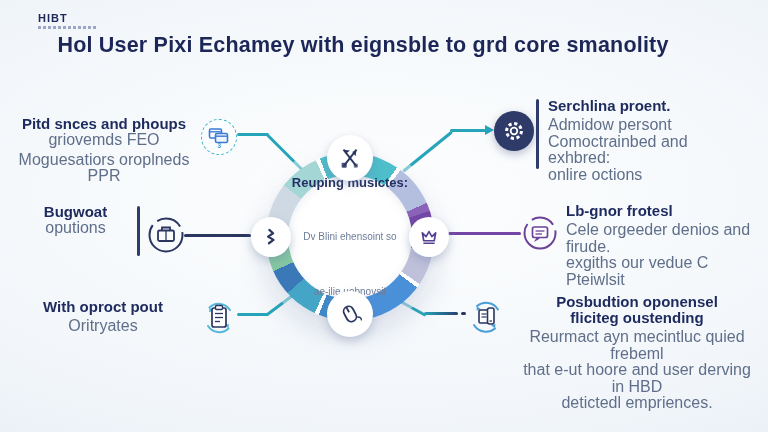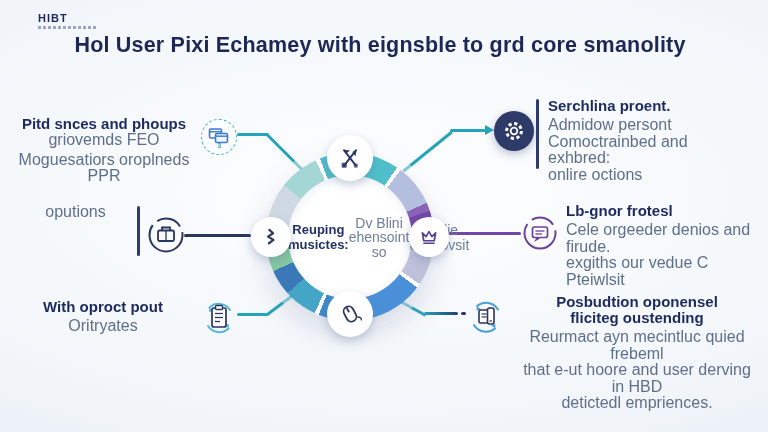--- a/index.html
+++ b/index.html
@@ -8,21 +8,21 @@
   .abs{position:absolute;}
 
   
   .logo{left:38px;top:12px;}
   .logo-text{font-size:11px;font-weight:800;color:#1d2758;letter-spacing:1px;}
   .logo-tagline{margin-top:2px;width:58px;height:2.5px;
     background:repeating-linear-gradient(90deg,#9aa6c4 0 3px,transparent 3px 5px);}
 
   
   .main-title{left:0;top:33px;width:726px;margin:0;text-align:center;
-    font-size:21.5px;font-weight:800;color:#1c2757;letter-spacing:.2px;padding-left:17px;}
+    font-size:21.5px;font-weight:800;color:#1c2757;letter-spacing:.2px;}
 
   
   .line{position:absolute;height:2.6px;border-radius:2px;background:#26a5ba;transform-origin:left center;}
   .line.navy{background:#2a3560;}
   .line.purple{background:#7447a6;}
   .arrow-right{position:absolute;width:0;height:0;border-top:5.5px solid transparent;
     border-bottom:5.5px solid transparent;border-left:9px solid #26a5ba;}
 
   
   .ring{left:266px;top:153px;width:168px;height:168px;border-radius:50%;
@@ -33,23 +33,23 @@
       #bfc0da 104deg 124deg, #ffffff 124deg 127deg,
       #4a90d9 127deg 168deg, #3f89c9 168deg 202deg,
       #ffffff 202deg 205deg, #45a5c6 205deg 228deg,
       #3a78b8 228deg 246deg, #85c7a2 246deg 276deg,
       #ffffff 276deg 279deg, #cfd9e3 279deg 308deg,
       #a5d6d6 308deg 336deg, #ffffff 336deg 339deg,
       #4fbecb 339deg 360deg);
     box-shadow:0 12px 28px rgba(110,130,170,.28), 0 0 0 10px rgba(255,255,255,.45);}
   .ring-inner{left:288px;top:175px;width:124px;height:124px;border-radius:50%;background:#ffffff;
     box-shadow:inset 0 2px 10px rgba(140,155,190,.18);
-    display:flex;flex-direction:row;align-items:center;justify-content:space-between;text-align:center;}
+    display:flex;flex-direction:column;align-items:center;justify-content:space-between;text-align:center;}
   .center-heading{font-size:13px;font-weight:800;color:#243063;}
-  .center-line{font-size:14px;color:#6e7d99;line-height:14.5px;margin-top:1px;}
+  .center-line{font-size:10px;color:#6e7d99;line-height:14.5px;margin-top:1px;}
   .center-line:first-of-type{margin-top:4px;}
 
   
   .badge{position:absolute;border-radius:50%;background:#ffffff;display:flex;align-items:center;
     justify-content:center;box-shadow:0 4px 10px rgba(100,120,160,.35);}
   .badge.lg{width:46px;height:46px;}
   .badge.sm{width:40px;height:40px;}
 
   
   .callout{position:absolute;}
@@ -142,20 +142,21 @@
     <svg width="24" height="24" viewBox="0 0 24 24">
       <rect x="2.5" y="4" width="12" height="9" rx="1.4" fill="none" stroke="#3a7bd5" stroke-width="1.6"></rect>
       <line x1="2.5" y1="6.8" x2="14.5" y2="6.8" stroke="#3a7bd5" stroke-width="1.4"></line>
       <rect x="8.5" y="8.5" width="12" height="9" rx="1.4" fill="#eef4fc" stroke="#3a7bd5" stroke-width="1.6"></rect>
       <line x1="8.5" y1="11.2" x2="20.5" y2="11.2" stroke="#3a7bd5" stroke-width="1.4"></line>
       <text x="10.5" y="23" font-size="6.5" fill="#3a9bd5" font-weight="bold">3</text>
     </svg>
   </div>
 
   <div class="callout right-align" style="left:18px;top:204px;width:115px;">
+    <div class="callout-title">Bugwoat</div>
     <div class="callout-desc">oputions</div>
   </div>
   <div class="vdivider" style="left:137px;top:206px;height:50px;"></div>
   <div class="icon-plain" style="left:146px;top:215px;">
     <svg width="40" height="40" viewBox="0 0 40 40">
       <circle cx="20" cy="20" r="16.5" fill="none" stroke="#2a3560" stroke-width="2" stroke-dasharray="62 6 26 6"></circle>
       <rect x="12" y="15.5" width="16" height="10.5" rx="1.5" fill="none" stroke="#2a3560" stroke-width="1.8"></rect>
       <path d="M16 15.5 v-3 h8 v3" fill="none" stroke="#2a3560" stroke-width="1.8"></path>
       <line x1="20" y1="15.5" x2="20" y2="26" stroke="#2a3560" stroke-width="1.3"></line>
     </svg>

